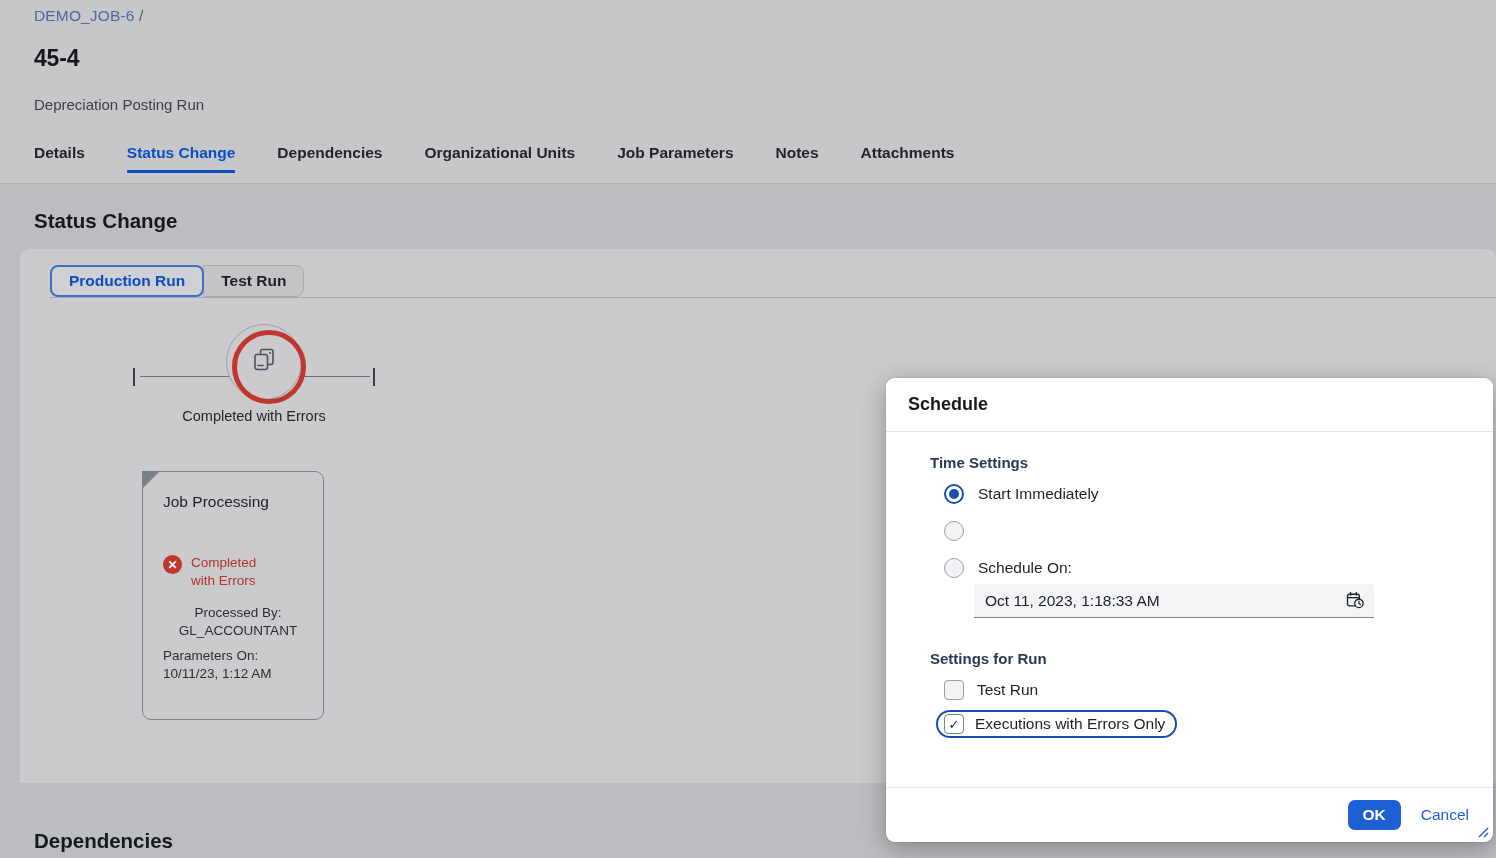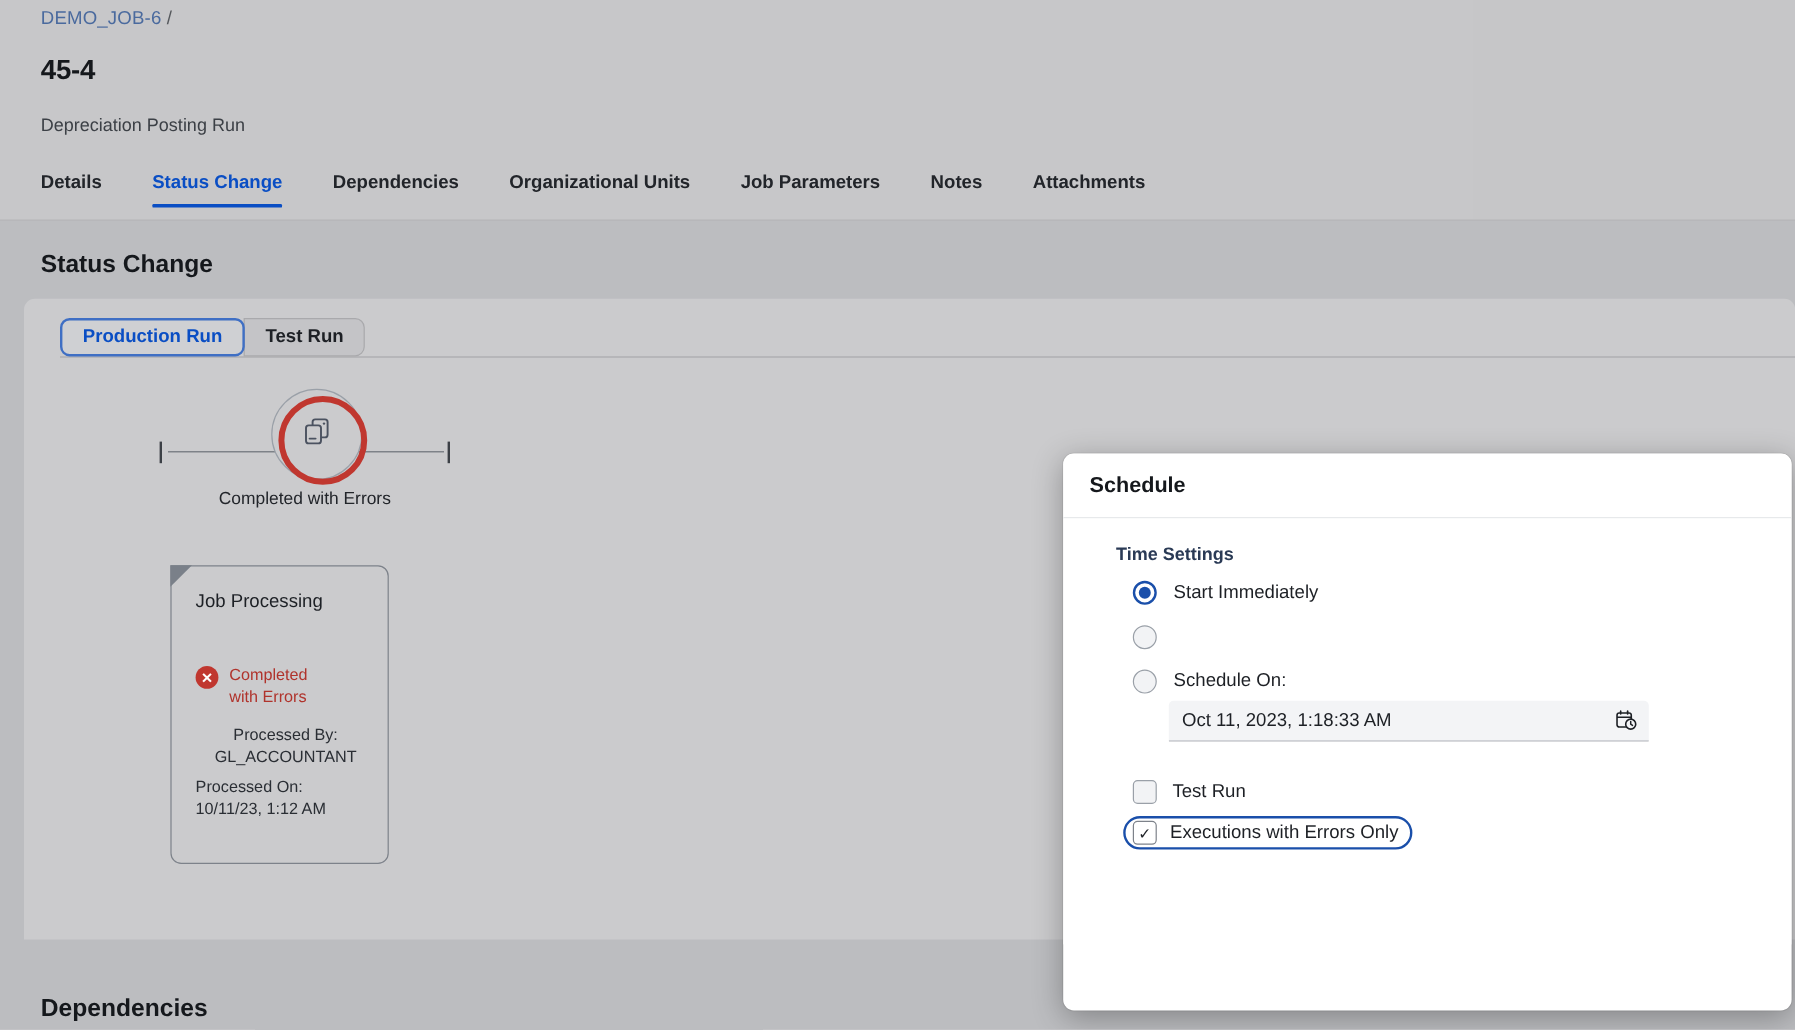--- a/index.html
+++ b/index.html
@@ -324,21 +324,21 @@
       <div class="job-status-row">
         <span class="err-icon">✕</span>
         <span class="job-status-text">Completed with Errors</span>
       </div>
 
       <div class="job-meta m1">
         <div>Processed By:</div>
         <div>GL_ACCOUNTANT</div>
       </div>
       <div class="job-meta m2">
-        <div>Processed On:</div>
+        <div>Parameters On:</div>
         <div>10/11/23, 1:12 AM</div>
       </div>
     </div>
   </div>
 
   <div class="bottom-band"></div>
   <div class="bottom-title">Dependencies</div>
 
   <div class="dialog">
     <div class="dialog-header">
@@ -371,28 +371,39 @@
             <line x1="1.6" y1="7" x2="14.1" y2="7" stroke="#1d2025" stroke-width="1.4"></line>
             <line x1="4.8" y1="1.7" x2="4.8" y2="4.2" stroke="#1d2025" stroke-width="1.4" stroke-linecap="round"></line>
             <line x1="10.9" y1="1.7" x2="10.9" y2="4.2" stroke="#1d2025" stroke-width="1.4" stroke-linecap="round"></line>
             <circle cx="13.6" cy="13.1" r="4.4" stroke="#1d2025" stroke-width="1.4" fill="#f3f4f6"></circle>
             <path d="M13.6 10.8V13.1L15.2 14.2" stroke="#1d2025" stroke-width="1.3" stroke-linecap="round"></path>
           </svg>
         </span>
       </div>
 
       <div class="settings-group">
+        <div class="group-label">Settings for Run</div>
 
         <div class="chk-row">
           <span class="chk"></span>
           <span class="opt-label">Test Run</span>
         </div>
 
         <div class="chk-row focused">
           <span class="chk checked">✓</span>
           <span class="opt-label">Executions with Errors Only</span>
         </div>
       </div>
     </div>
 
+    <div class="dialog-footer">
+      <button class="btn-ok">OK</button>
+      <button class="btn-cancel">Cancel</button>
+      <span class="resize-grip">
+        <svg width="14" height="14" viewBox="0 0 14 14">
+          <line x1="13" y1="4" x2="4" y2="13" stroke="#1f5fd6" stroke-width="1.4"></line>
+          <line x1="13" y1="9" x2="9" y2="13" stroke="#1f5fd6" stroke-width="1.4"></line>
+        </svg>
+      </span>
+    </div>
   </div>
 
 </div>
 
 </body></html>

